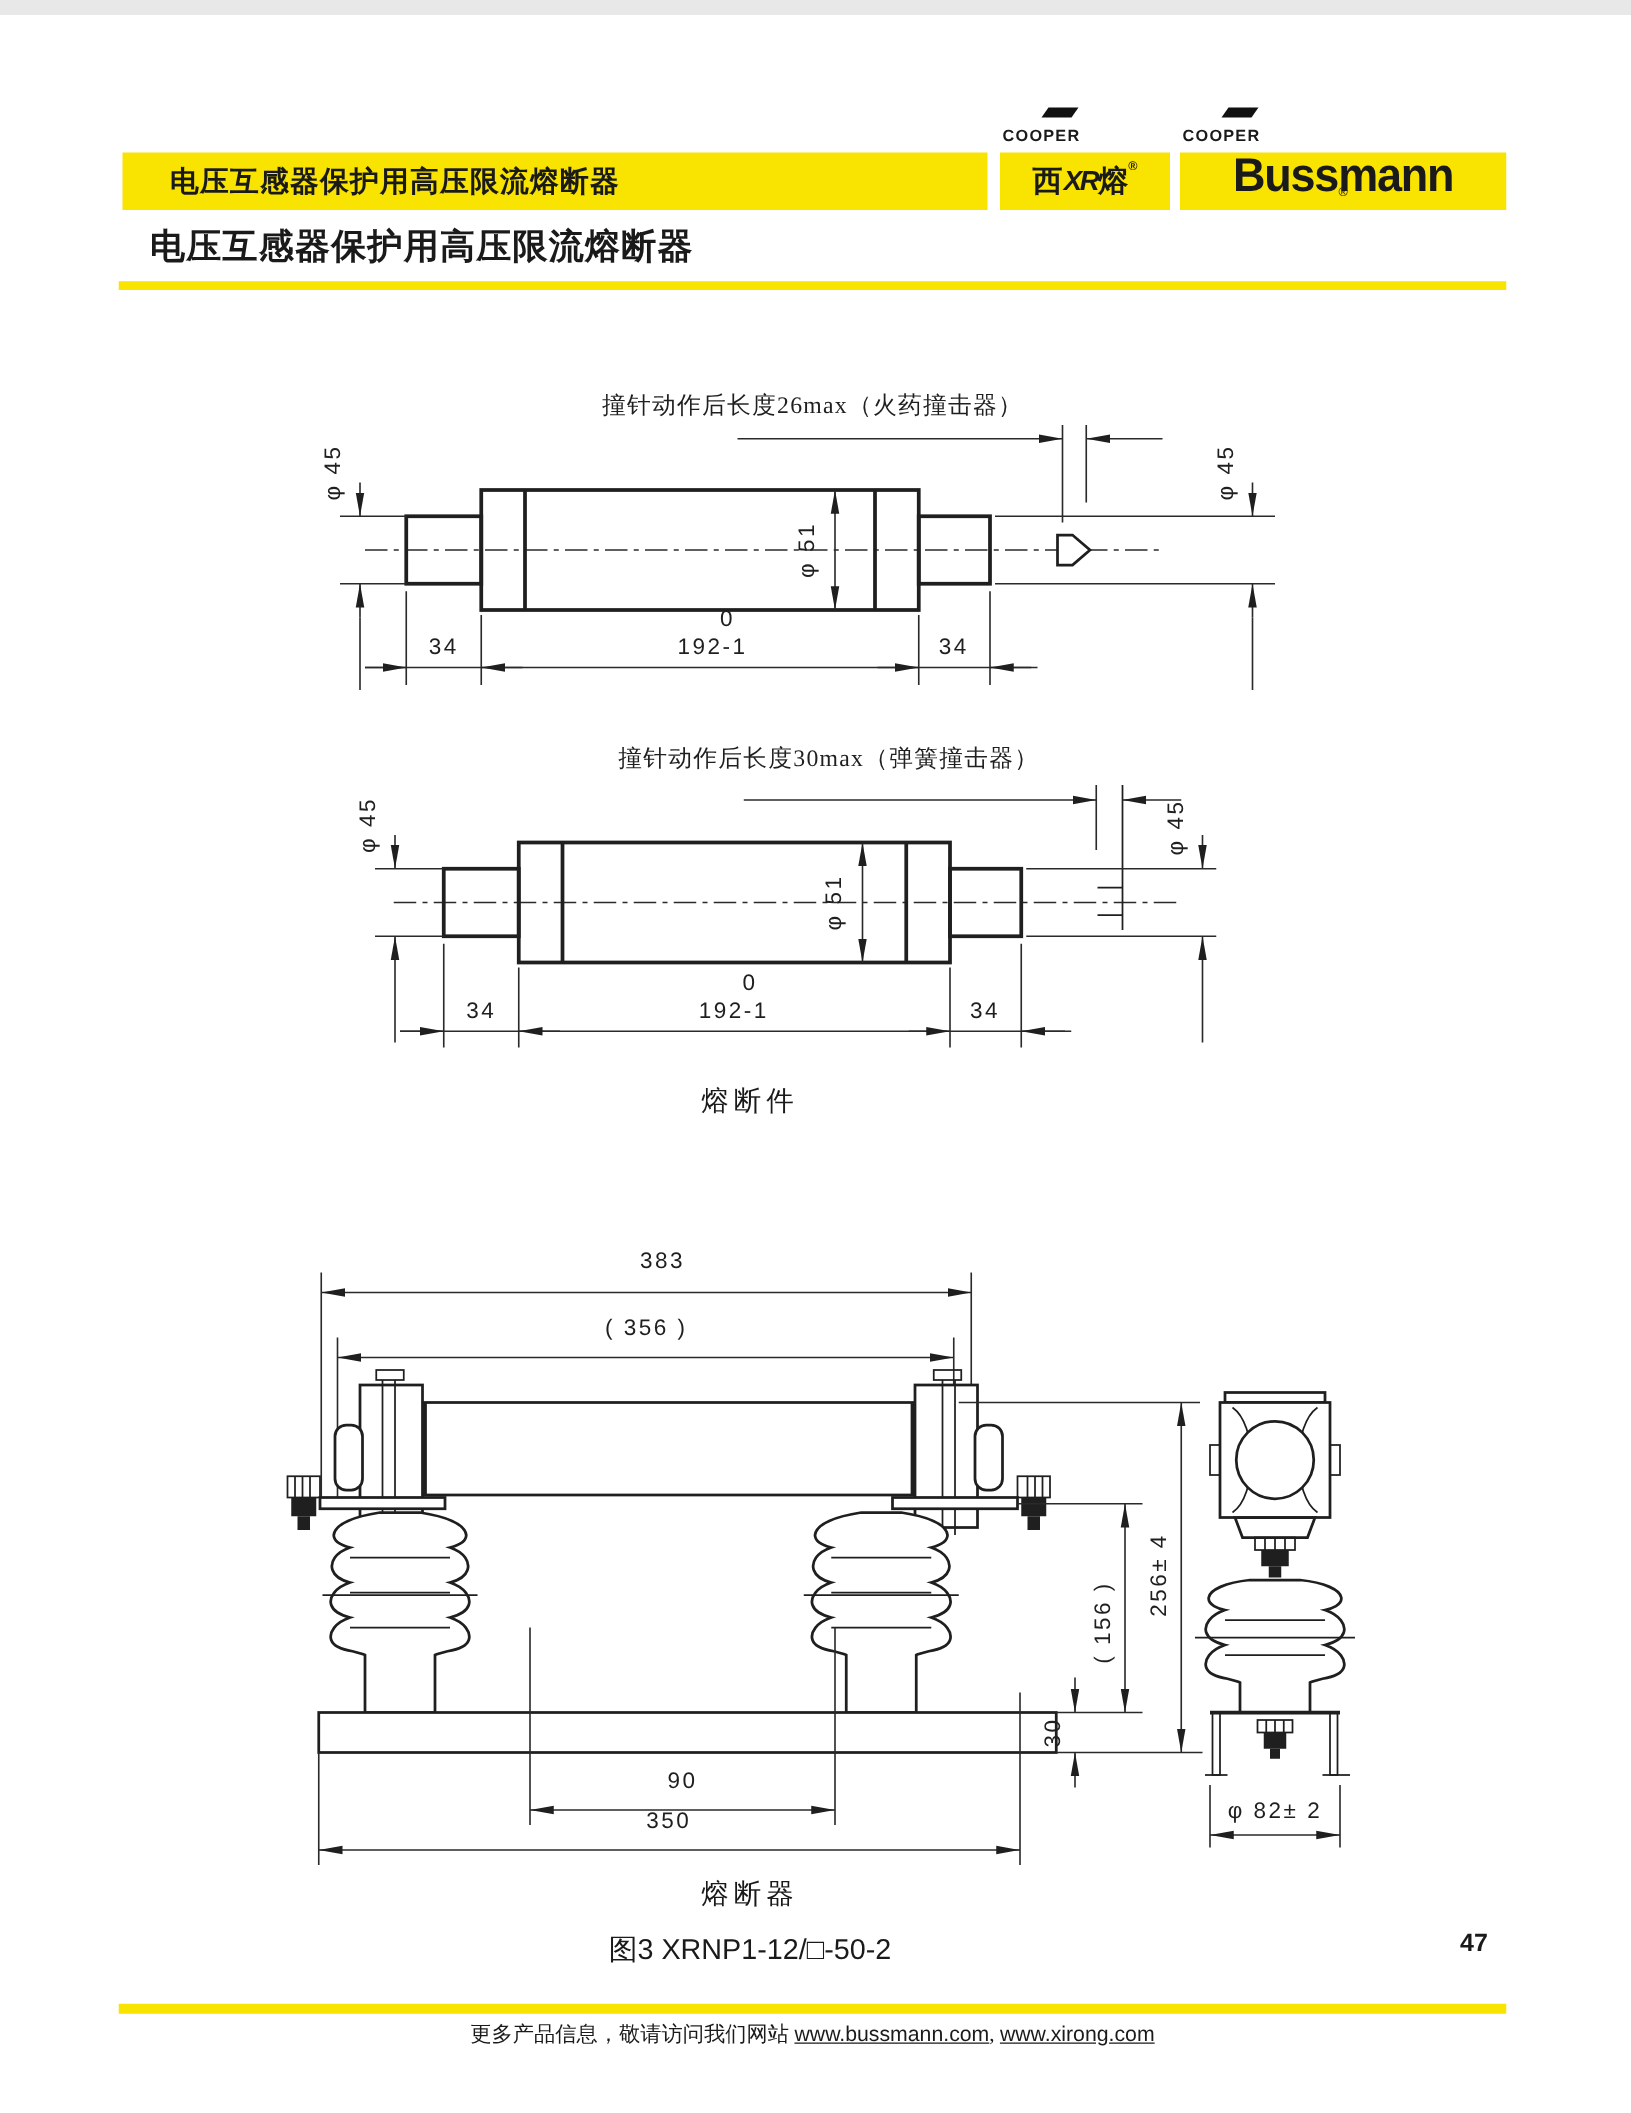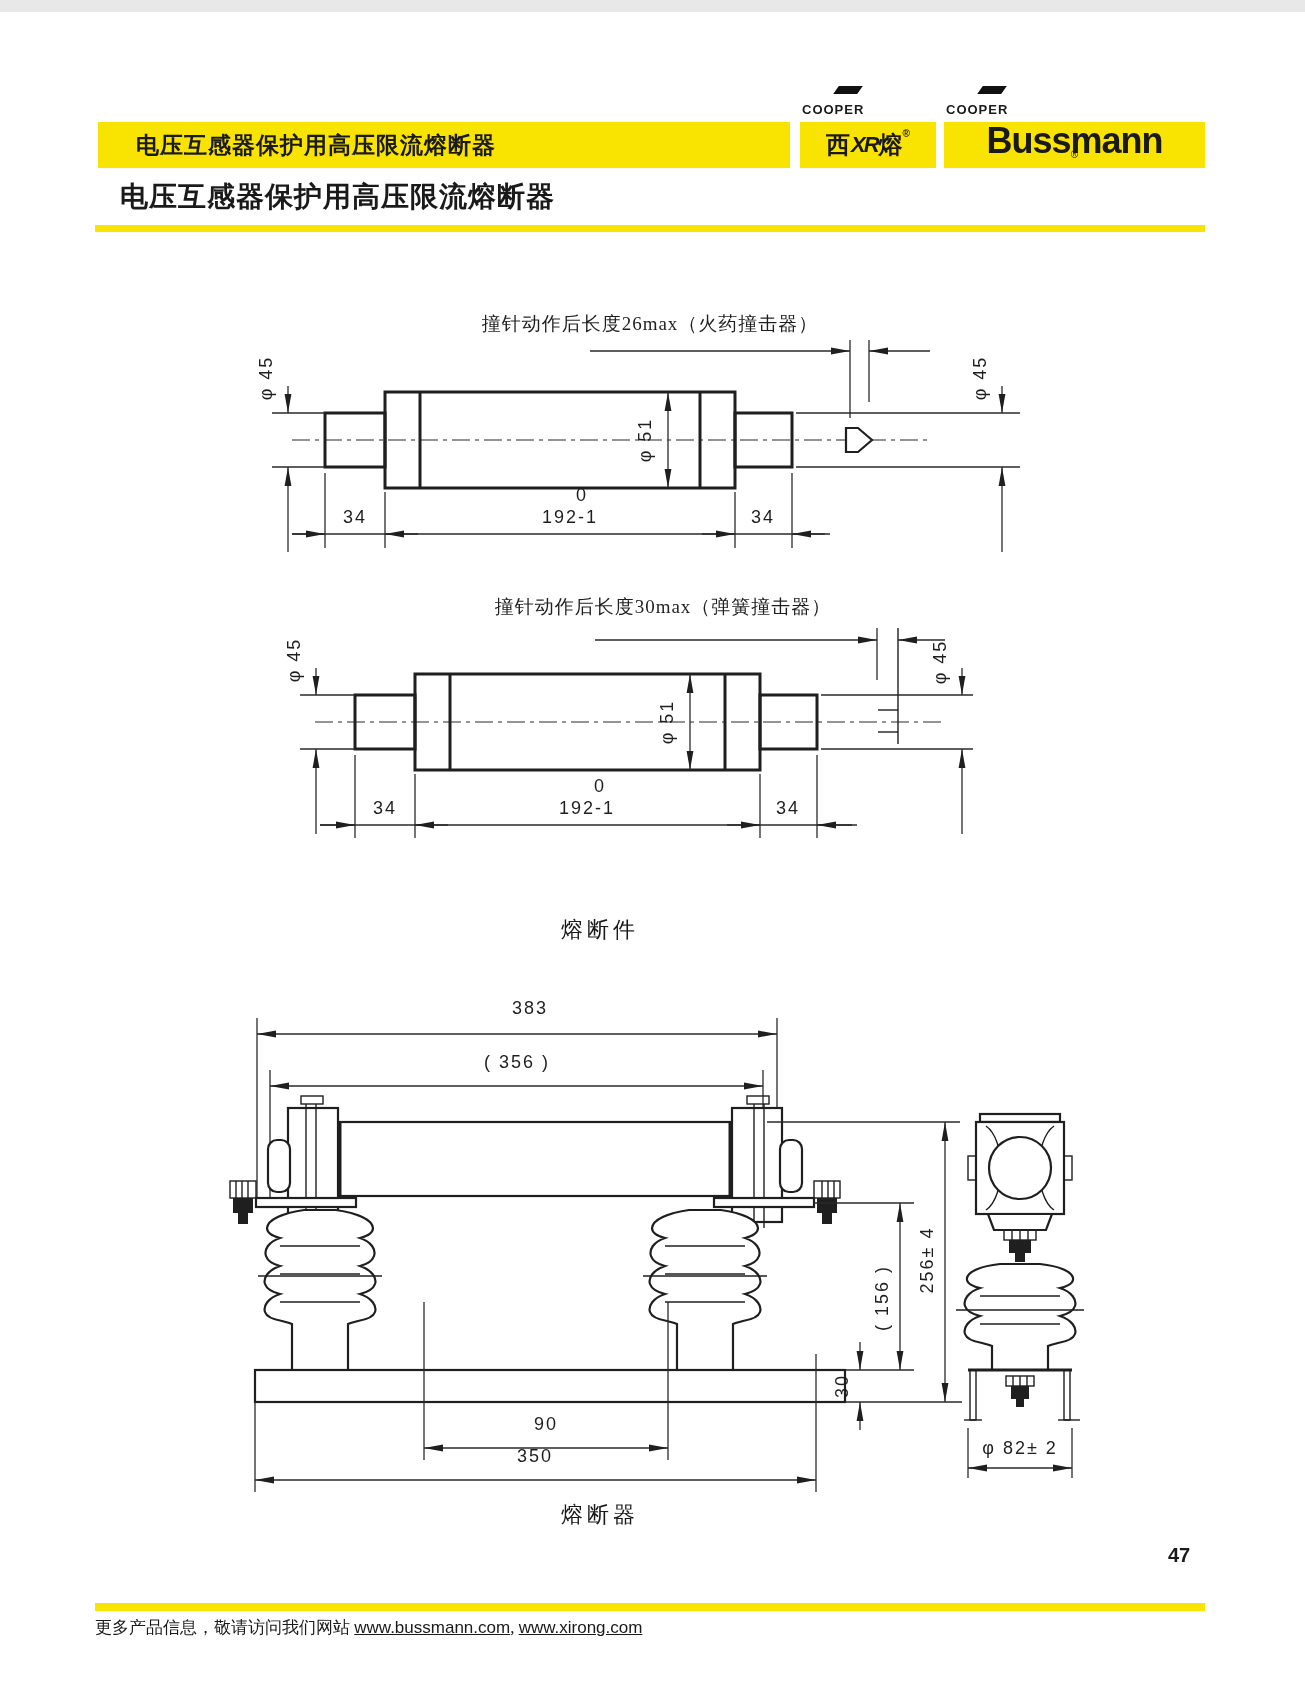--- a/index.html
+++ b/index.html
@@ -17,26 +17,26 @@
   .xr-reg{font-size:10px;vertical-align:top;position:relative;top:-12px;}
   .bussmann{left:944px;width:261px;flex-direction:column;}
   .bus-txt{font-size:36px;font-weight:bold;letter-spacing:-1px;transform:scaleY(1.05);}
   .bus-reg{font-size:10px;position:relative;top:-12px;}
   .cooper{font-weight:bold;font-size:13px;letter-spacing:1px;line-height:1;}
   .flag{position:absolute;width:24px;height:8px;background:#111;transform:skewX(-35deg);}
   .page-title{left:120px;top:166px;font-size:28px;font-weight:bold;letter-spacing:1px;}
   .yellow-rule{left:95px;top:213px;width:1110px;height:7px;background:#f9e300;}
   
   .cap{left:250px;width:700px;text-align:center;font-family:"Liberation Serif",serif;}
-  .cap-link{top:903px;font-size:22px;letter-spacing:4px;}
+  .cap-link{top:854px;font-size:22px;letter-spacing:4px;}
   .cap-fuse{top:1488px;font-size:22px;letter-spacing:4px;}
   .fig-cap{left:250px;width:700px;top:1532px;text-align:center;font-size:23px;font-family:"Liberation Sans",sans-serif;}
   
   .foot-rule{left:95px;top:1591px;width:1110px;height:8px;background:#f9e300;}
-  .foot-txt{left:95px;top:1604px;width:1110px;font-size:17px;
+  .foot-txt{left:95px;top:1604px;width:1110px;text-align:center;font-size:17px;
             font-family:"Liberation Serif",serif;}
   .foot-txt a{color:#1a1a1a;font-family:"Liberation Sans",sans-serif;text-decoration:underline;}
   .page-num{left:1168px;top:1532px;width:40px;font-size:20px;font-weight:bold;text-align:left;}
   
   svg text{font-family:"Liberation Sans",sans-serif;fill:#1f1f1f;}
   .dimtxt{font-size:18px;letter-spacing:2px;}
   .notetxt{font-size:19px;font-family:"Liberation Serif",serif;letter-spacing:1px;}
   .obj{stroke:#1f1f1f;stroke-width:3;fill:none;}
   .obj2{stroke:#1f1f1f;stroke-width:2.2;fill:#fff;}
   .thin{stroke:#1f1f1f;stroke-width:1.4;fill:none;}
@@ -306,20 +306,21 @@
     <rect class="ink" x="811" y="456" width="18" height="13"></rect>
     <rect class="ink" x="816" y="469" width="8" height="8"></rect>
 
     <line class="dim" x1="768" y1="498" x2="768" y2="548"></line>
     <line class="dim" x1="872" y1="498" x2="872" y2="548"></line>
     <line class="dim" x1="768" y1="538" x2="872" y2="538" marker-start="url(#ar3)" marker-end="url(#ar3)"></line>
     <text class="dimtxt" x="820" y="524" text-anchor="middle">φ 82± 2</text>
   </svg>
 
   <div class="abs cap cap-fuse">熔断器</div>
+  <div class="abs fig-cap">图3 XRNP1-12/□-50-2</div>
 
   <div class="abs foot-rule"></div>
   <div class="abs foot-txt">
     <span>更多产品信息，敬请访问我们网站 </span><a href="#">www.bussmann.com</a><span>, </span><a href="#">www.xirong.com</a>
   </div>
   <div class="abs page-num">47</div>
 
 </div>
 
 </body></html>

